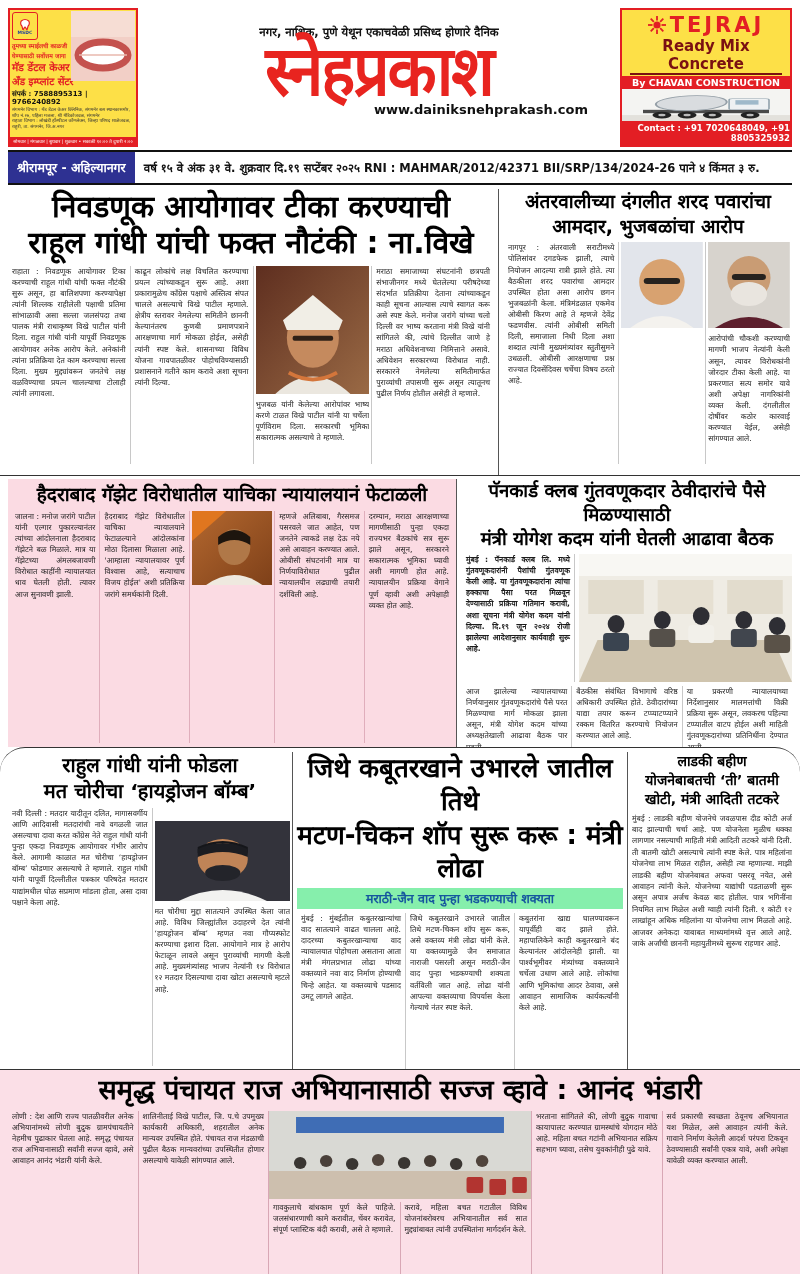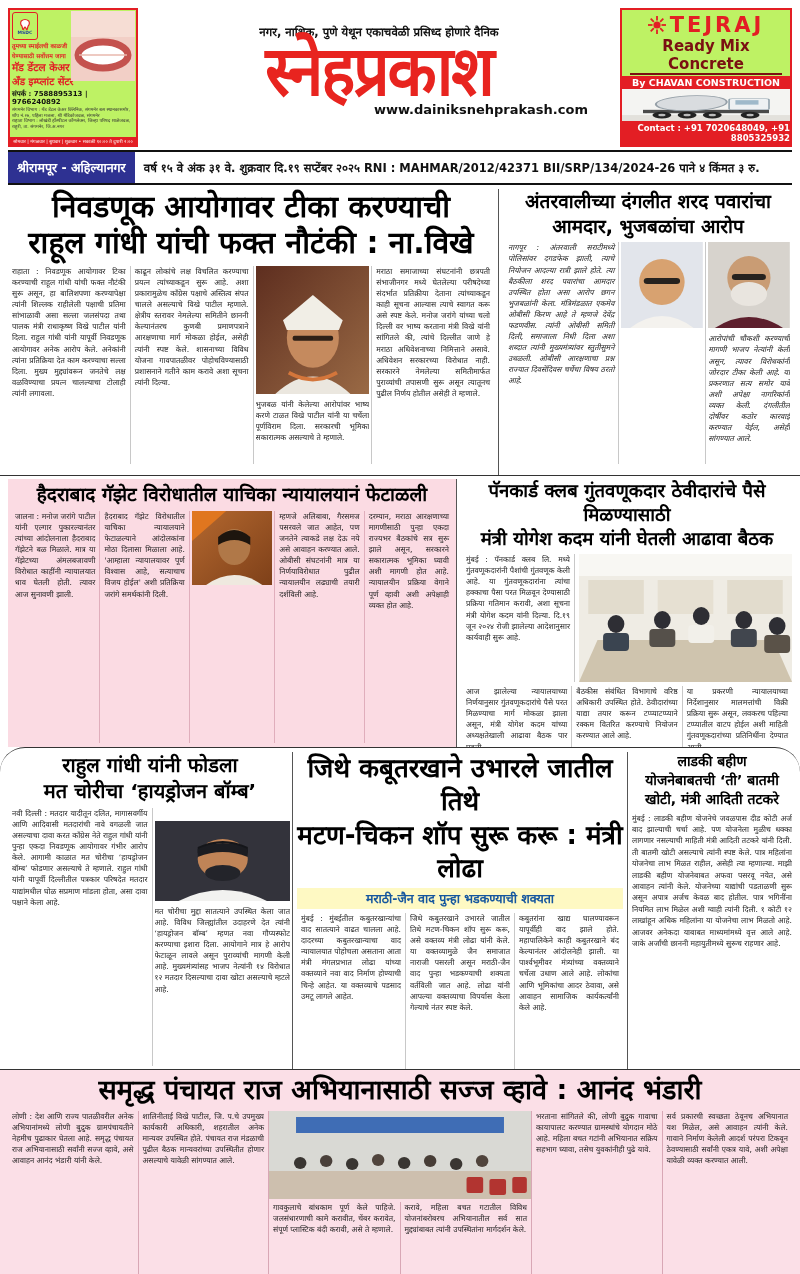--- a/index.html
+++ b/index.html
@@ -1,20 +1,20 @@
 <!DOCTYPE html>
 <html><head>
 <meta charset="utf-8">
 <style>
   html,body{margin:0;padding:0;background:#9a9a9a;}
   .page{width:800px;height:1274px;background:#fff;position:relative;overflow:hidden;
         font-family:"DejaVu Sans","Liberation Sans",sans-serif;margin:0 auto;}
   
   .topband{display:flex;gap:6px;padding:8px 8px 0 8px;height:147px;box-sizing:border-box;}
-  .ad{border:2px solid #e31e24;box-sizing:border-box;overflow:hidden;background:#bef264;position:relative;}
+  .ad{border:2px solid #e31e24;box-sizing:border-box;overflow:hidden;background:#fde047;position:relative;}
   .ad-dental{width:130px;font-size:5.5px;}
   .smile{position:absolute;top:1px;right:1px;width:64px;height:70px;}
   .dent-left{width:60px;padding:2px;}
   .msdc{width:24px;height:26px;border:1px solid #e31e24;border-radius:3px;display:flex;flex-direction:column;align-items:center;justify-content:center;}
   .msdc span{font-size:4.5px;color:#20409a;font-weight:bold;}
   .care{color:#e31e24;font-weight:bold;font-size:6px;line-height:1.25;margin-top:2px;}
   .dent-title{color:#e31e24;font-weight:bold;font-size:10.5px;line-height:1.1;padding:1px 2px 0 2px;}
   .dent-title2{color:#e31e24;font-weight:bold;font-size:10px;padding:0 2px;}
   .dent-contact{font-weight:bold;font-size:7px;color:#111;padding:1px 2px;}
   .dent-addr{font-size:4.6px;color:#333;line-height:1.3;padding:0 2px;}
@@ -43,41 +43,41 @@
   .ph{display:block;width:100%;}
   section{box-sizing:border-box;overflow:hidden;}
   article{box-sizing:border-box;overflow:hidden;}
   
   .top-story{display:flex;height:290px;padding:4px 8px 0 8px;}
   .main-story{width:490px;padding-right:4px;}
   .main-story .hl{font-size:30px;line-height:1.2;}
   .main-body{display:flex;margin-top:5px;height:198px;}
   .side-story{flex:1;border-left:1px solid #555;padding-left:5px;}
   .side-story .hl{font-size:19px;line-height:1.3;}
-  .side-body{display:flex;margin-top:4px;height:222px;font-style:italic;}
+  .side-body{display:flex;margin-top:4px;height:222px;}
   .stack{display:flex;flex-direction:column;gap:2px;}
   
   .mid-band{display:flex;height:272px;border-top:1px solid #333;padding:3px 8px 0 8px;}
   .gazette{width:448px;background:#fbdbe3;padding:2px 3px;}
   .gazette .hl{font-size:19px;}
   .gaz-body{display:flex;margin-top:4px;height:232px;}
   .gazette .bcol{border-color:#e0aebc;}
   .pancard{flex:1;border-left:1px solid #555;padding-left:5px;}
   .pancard .hl{font-size:18.5px;line-height:1.3;}
   .pan-row{display:flex;gap:4px;margin-top:3px;height:128px;}
-  .pan-intro{width:104px;}
+  .pan-intro{width:104px;font-weight:bold;}
   .pan-cols{display:flex;margin-top:4px;height:86px;}
   
   .low-band{display:flex;height:322px;border-top:1px solid #333;padding:4px 8px 0 8px;border-radius:25px;}
   .a-rahul{width:284px;}
   .a-rahul .hl{font-size:20px;line-height:1.3;}
   .rahul-body{display:flex;margin-top:4px;height:258px;}
   .a-pigeon{width:336px;border-left:1px solid #555;border-right:1px solid #555;padding:0 4px;}
   .a-pigeon .hl{font-size:26px;line-height:1.28;}
-  .subhead{background:#fef9c3;color:#15569e;font-weight:bold;font-size:12.5px;text-align:center;padding:2px 4px;margin-top:3px;}
+  .subhead{background:#86efac;color:#15569e;font-weight:bold;font-size:12.5px;text-align:center;padding:2px 4px;margin-top:3px;}
   .pigeon-cols{display:flex;margin-top:4px;height:238px;}
   .a-ladki{flex:1;padding-left:4px;}
   .a-ladki .hl{font-size:14px;line-height:1.35;}
   .ladki-body{font-size:7.6px;line-height:1.5;text-align:justify;color:#1c1c1c;margin-top:4px;height:252px;overflow:hidden;}
   
   .bottom-band{height:221px;background:#fbdfe7;border-top:1px solid #333;padding:4px 8px 0 8px;}
   .bottom-band .hl{font-size:27px;line-height:1.15;}
   .bot-body{display:flex;margin-top:6px;height:176px;}
   .bot-center{width:262px;display:flex;flex-direction:column;border-right:1px solid #d8a7b5;}
   .bot-center .row2{display:flex;flex:1;margin-top:3px;}

